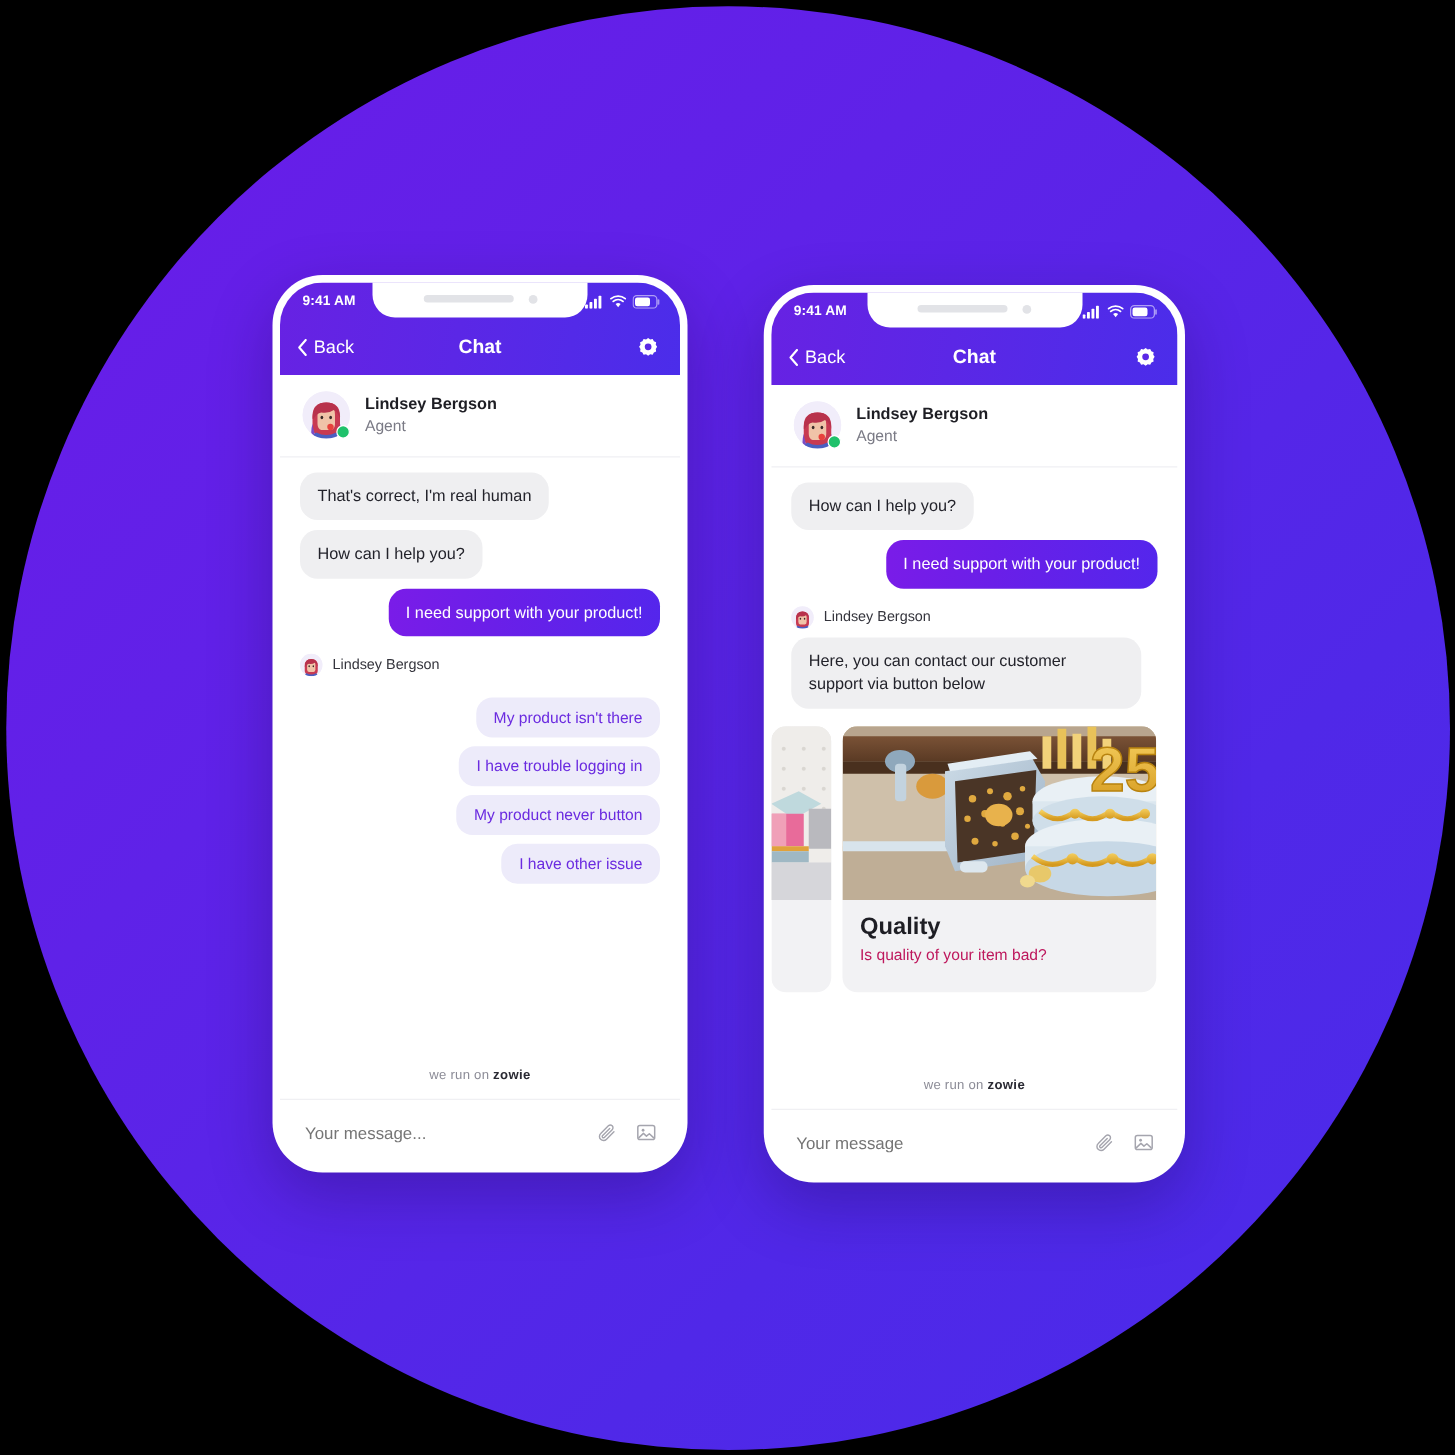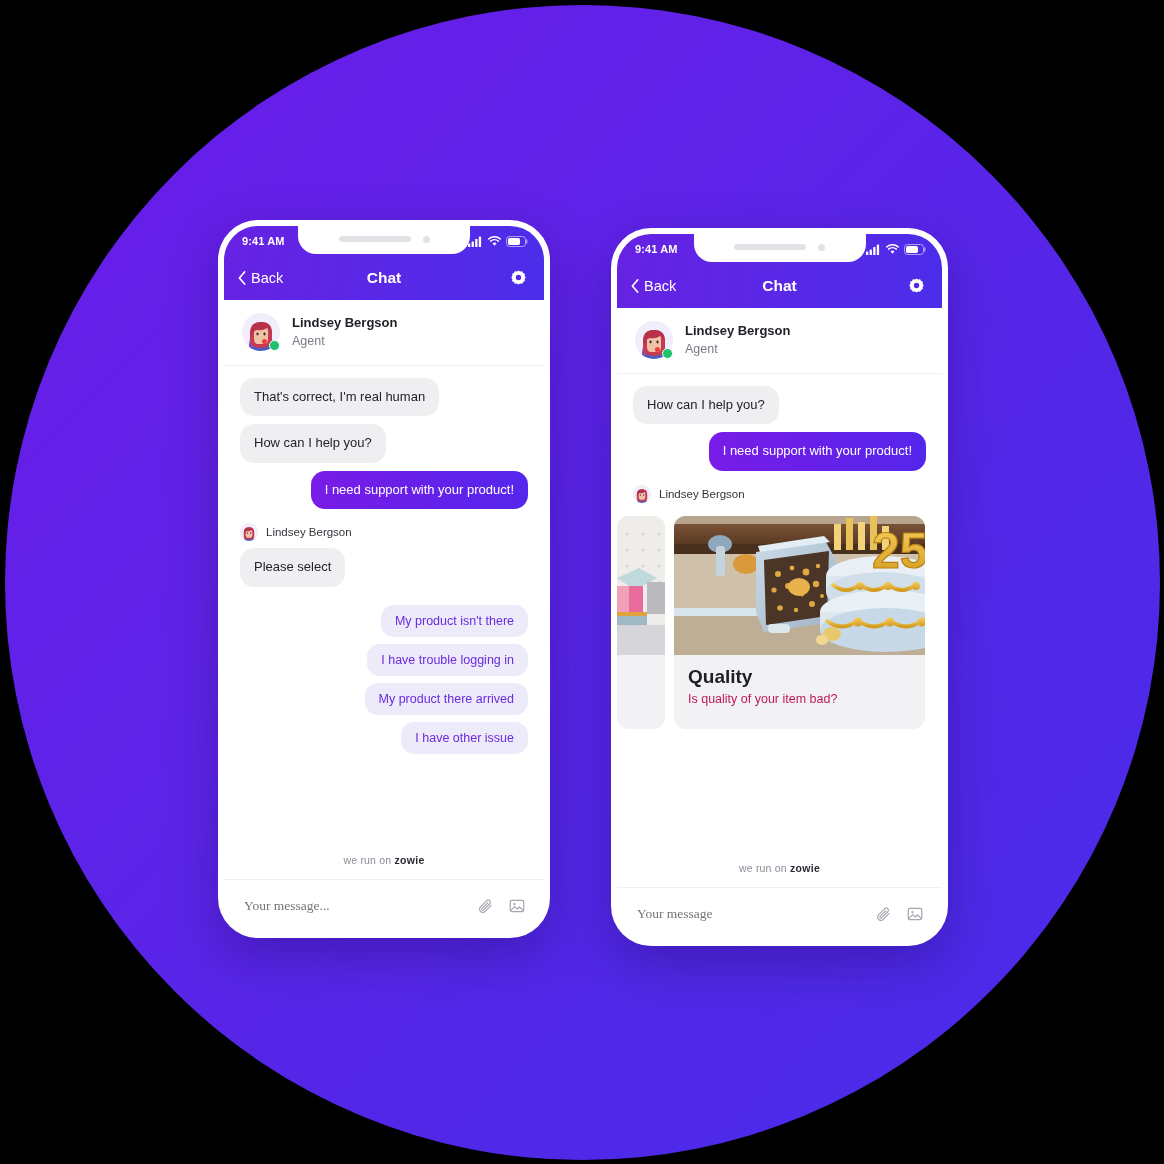--- a/index.html
+++ b/index.html
@@ -317,21 +317,21 @@
     padding: 0 18px;
     gap: 14px;
   }
   .composer-input {
     flex: 1 1 auto;
     font-size: 13.5px;
     color: #9A9AA4;
     border: none;
     outline: none;
     background: transparent;
-    font-family: Liberation Serif, serif;
+    font-family: Liberation Sans, sans-serif;
   }
   .composer-icon { cursor: pointer; display: flex; align-items: center; }
 </style>
 </head>
 <body>
 
 <div id="backdrop-circle"></div>
 
 <div class="phone" id="phone-left">
   <div class="phone-inner">
@@ -421,28 +421,25 @@
             <path d="M8 20 q0-11 11-11 q11 0 11 11 v8 q0 6-5 8 h-12 q-5-2-5-8z" fill="#C83A52"></path>
             <path d="M12 19 q0-8 7-8 q7 0 7 8 v7 q0 4-3 5 h-8 q-3-1-3-5z" fill="#F0C3A8"></path>
             <path d="M8 22 q0-13 11-13 q11 0 11 13 q-2-6-5-7 q-4 3-10 2 q-4 1-6 5z" fill="#B8324C"></path>
             <path d="M11 33 q8 4 16 0 q3 2 3 5 h-22 q0-3 3-5z" fill="#4A5FC1"></path>
             <ellipse cx="15.5" cy="21" rx="1.3" ry="1.6" fill="#3A2A28"></ellipse>
             <ellipse cx="22.5" cy="21" rx="1.3" ry="1.6" fill="#3A2A28"></ellipse>
           </svg>
         </div>
         <span class="sender-name">Lindsey Bergson</span>
       </div>
-      <div class="msg-row left">
-        <div class="bubble agent">Please select</div>
-      </div>
 
       <div class="chips">
         <div class="chip">My product isn't there</div>
         <div class="chip">I have trouble logging in</div>
-        <div class="chip">My product there arrived</div>
+        <div class="chip">My product never button</div>
         <div class="chip">I have other issue</div>
       </div>
     </div>
 
     <div class="branding">
       <span>we run on </span><b>zowie</b>
     </div>
 
     <div class="composer">
       <input class="composer-input" placeholder="Your message..." style="">
@@ -547,20 +544,23 @@
             <circle cx="19" cy="19" r="19" fill="#F1EDFA"></circle>
             <path d="M8 20 q0-11 11-11 q11 0 11 11 v8 q0 6-5 8 h-12 q-5-2-5-8z" fill="#C83A52"></path>
             <path d="M12 19 q0-8 7-8 q7 0 7 8 v7 q0 4-3 5 h-8 q-3-1-3-5z" fill="#F0C3A8"></path>
             <path d="M8 22 q0-13 11-13 q11 0 11 13 q-2-6-5-7 q-4 3-10 2 q-4 1-6 5z" fill="#B8324C"></path>
             <path d="M11 33 q8 4 16 0 q3 2 3 5 h-22 q0-3 3-5z" fill="#4A5FC1"></path>
             <ellipse cx="15.5" cy="21" rx="1.3" ry="1.6" fill="#3A2A28"></ellipse>
             <ellipse cx="22.5" cy="21" rx="1.3" ry="1.6" fill="#3A2A28"></ellipse>
           </svg>
         </div>
         <span class="sender-name">Lindsey Bergson</span>
+      </div>
+      <div class="msg-row left">
+        <div class="bubble agent">Here, you can contact our customer support via button below</div>
       </div>
 
       <div class="carousel">
         <div class="card peek">
           <div class="card-img peek-img">
             <svg width="64" height="139" viewBox="0 0 64 139" preserveAspectRatio="xMaxYMid slice">
               <rect width="64" height="139" fill="#EFEDEA"></rect>
               <g fill="#DAD7D2">
                 <circle cx="10" cy="18" r="1.6"></circle>
                   <circle cx="26" cy="18" r="1.6"></circle>

